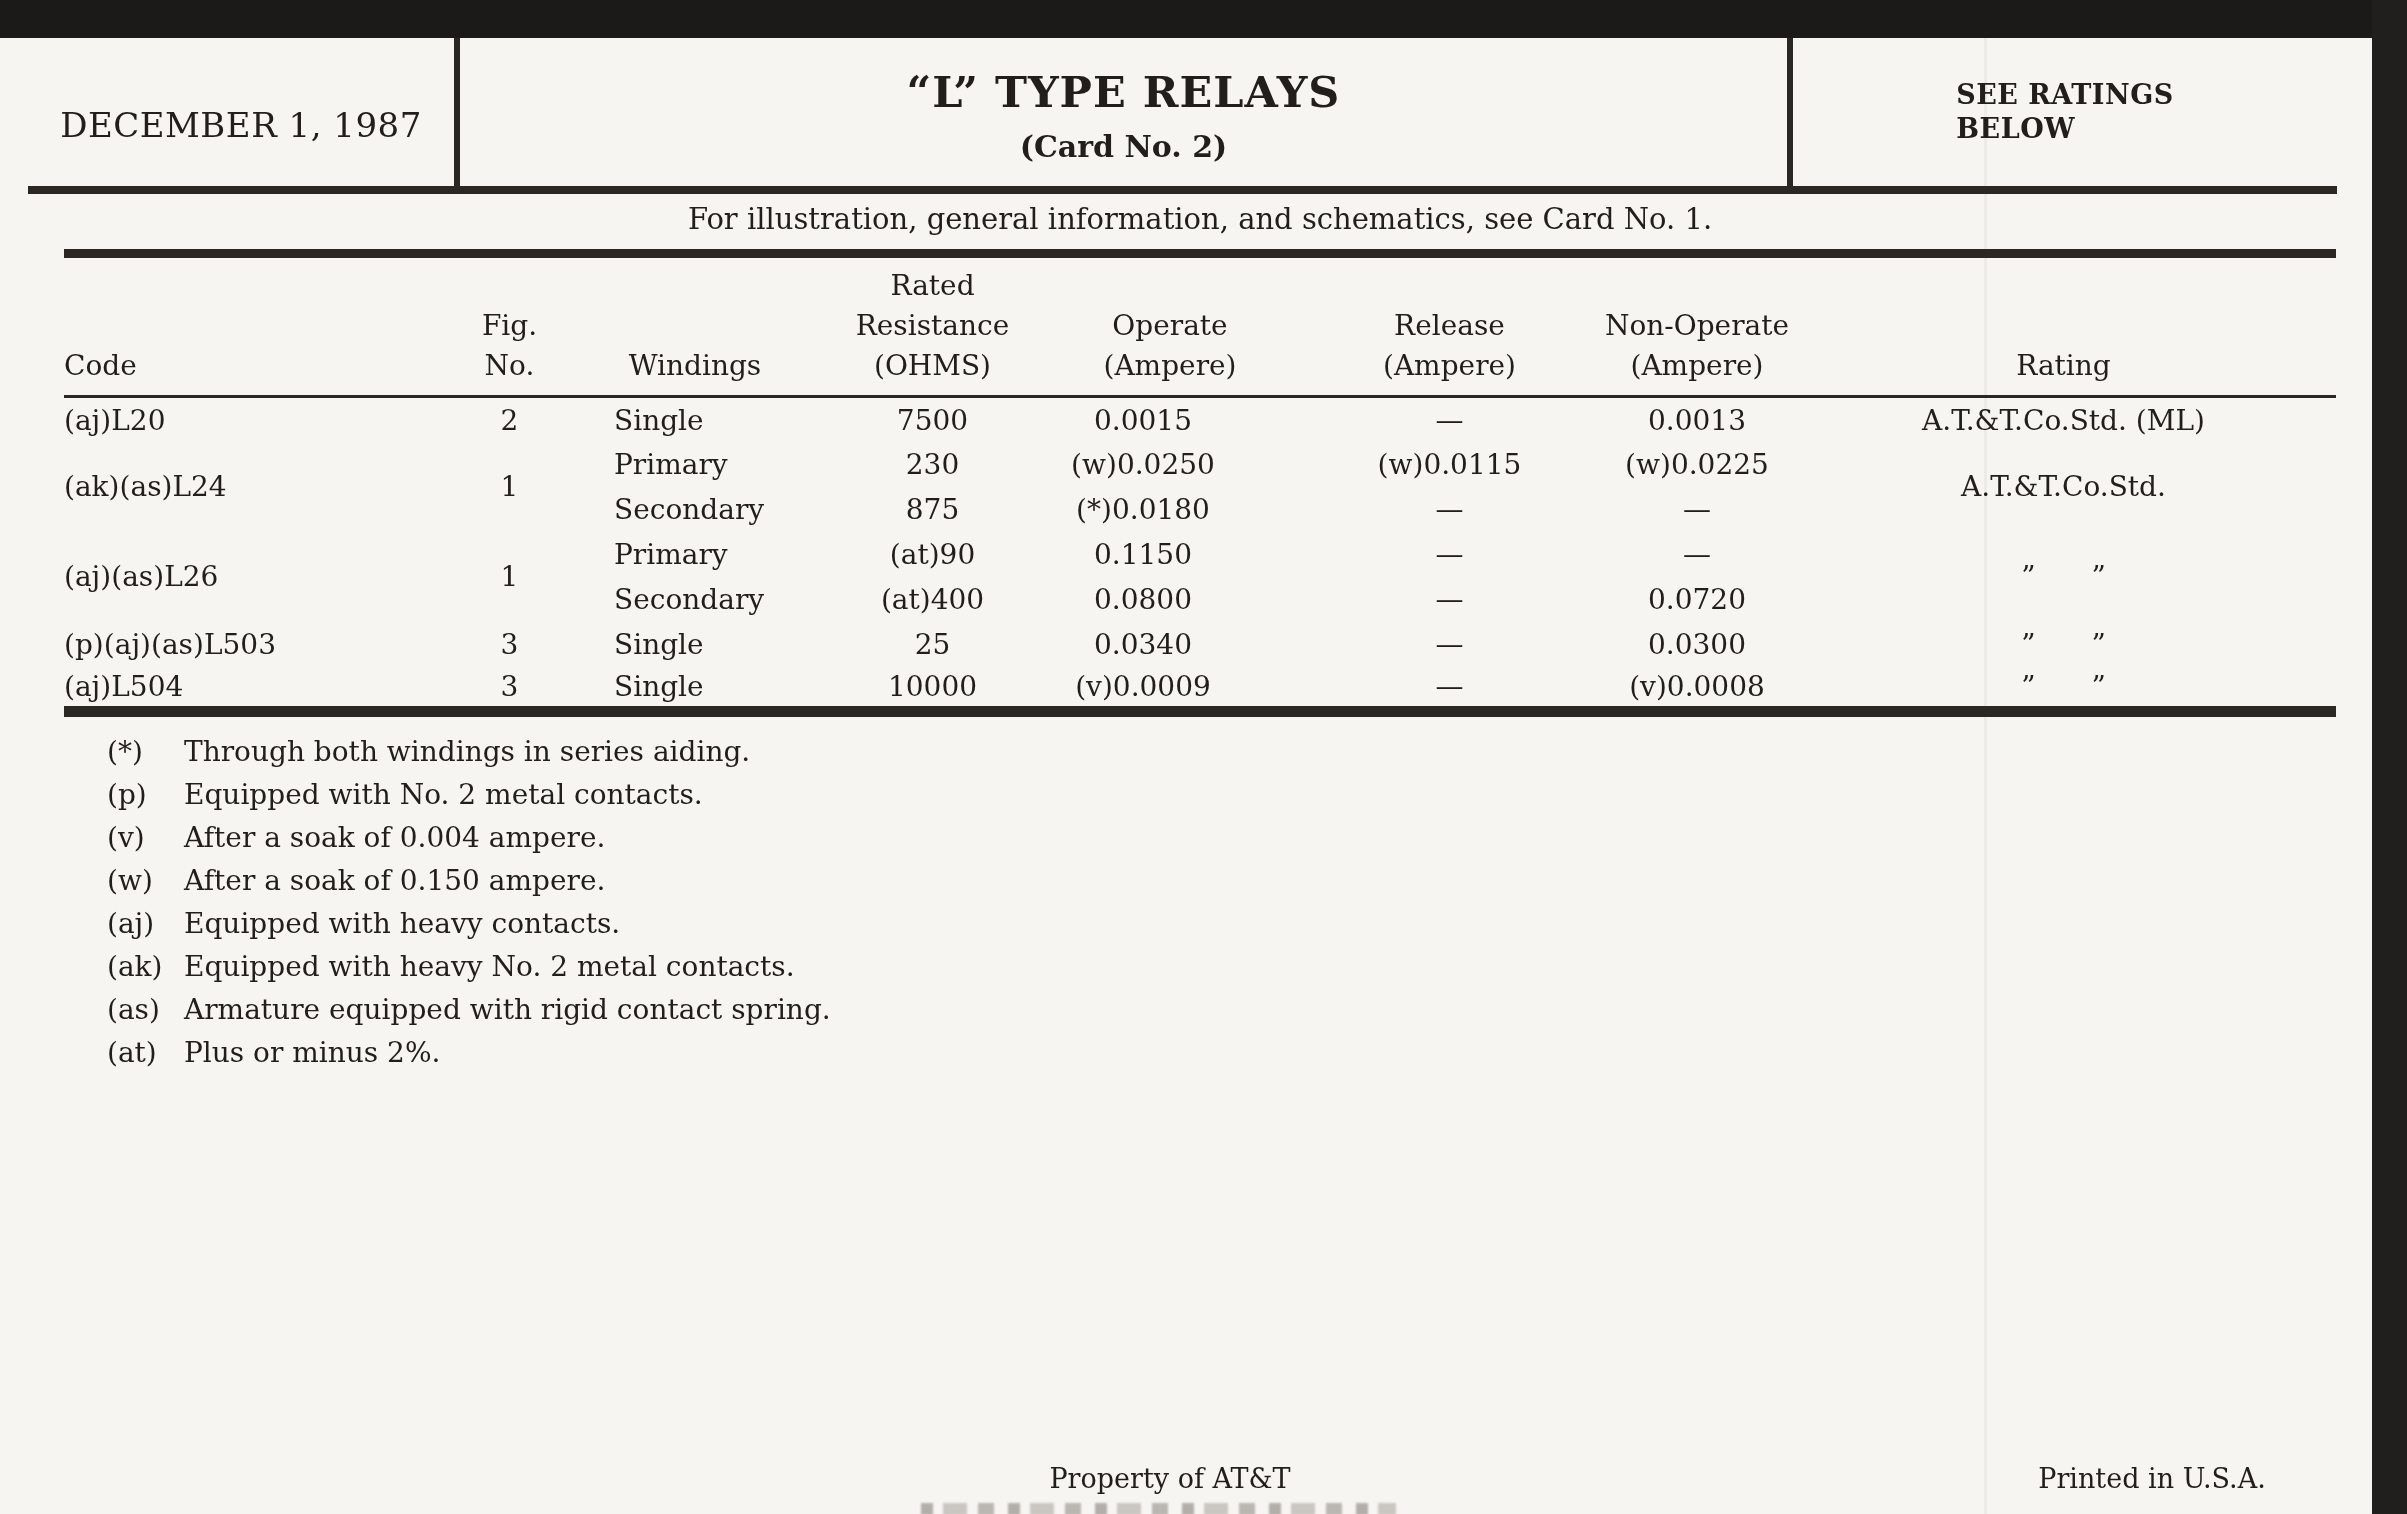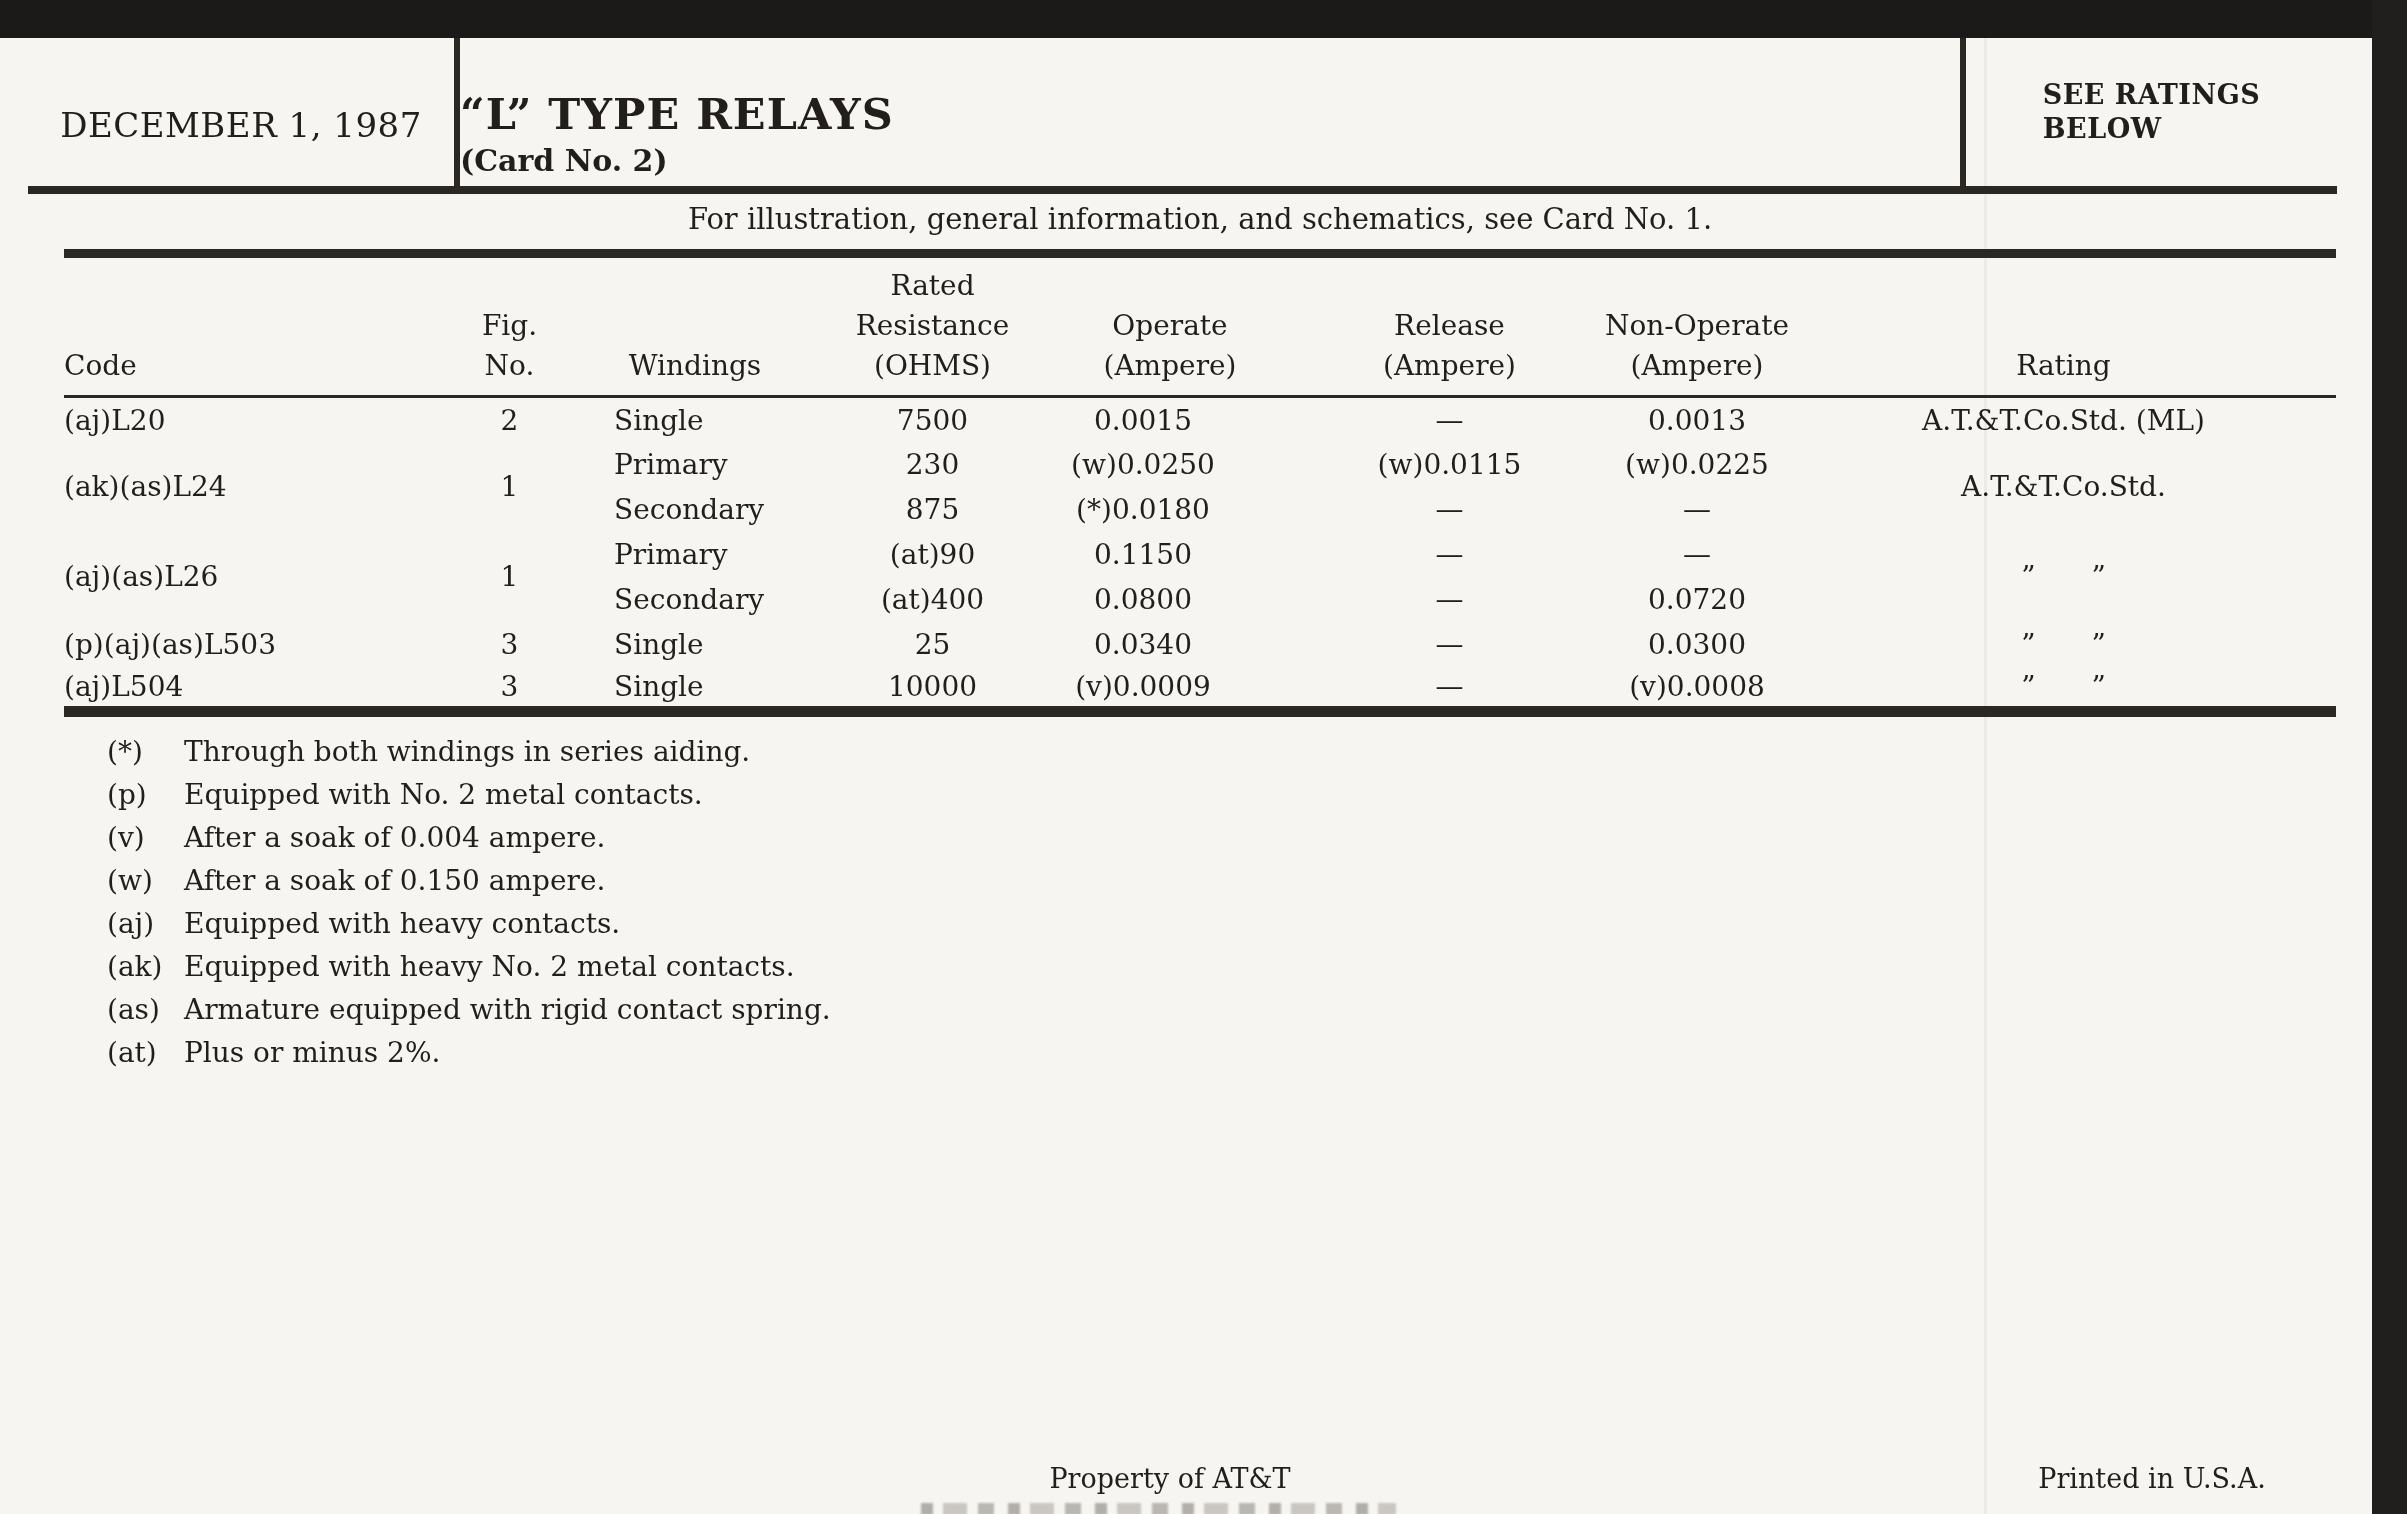--- a/index.html
+++ b/index.html
@@ -30,26 +30,26 @@
     display: flex; align-items: stretch;
     border-bottom: 8px solid #2b2723;
   }
   .hd-left {
     width: 432px; border-right: 6px solid #2b2723;
     display: flex; align-items: center; justify-content: center;
     padding-top: 26px;
   }
   .hd-date { font-size: 34px; font-weight: 400; letter-spacing: 0.5px; }
   .hd-center {
-    width: 1506px; border-right: 6px solid #2b2723;
-    display: flex; flex-direction: column; align-items: flex-start; justify-content: flex-end;
-    padding-bottom: 8px;
+    width: 1333px; border-right: 6px solid #2b2723;
+    display: flex; flex-direction: column; align-items: center; justify-content: flex-end;
+    padding-bottom: 22px;
   }
   .hd-title { font-size: 43px; font-weight: 700; letter-spacing: 1px; }
-  .hd-subtitle { font-size: 30px; font-weight: 700; margin-top: 4px; }
+  .hd-subtitle { font-size: 30px; font-weight: 700; margin-top: 12px; }
   .hd-right {
     flex: 1;
     display: flex; align-items: center; justify-content: center;
   }
   .hd-ratings {
     font-size: 27px; font-weight: 700; text-align: left;
     white-space: pre-line; line-height: 1.25; letter-spacing: 0.5px;
   }
   
   .intro-line {

